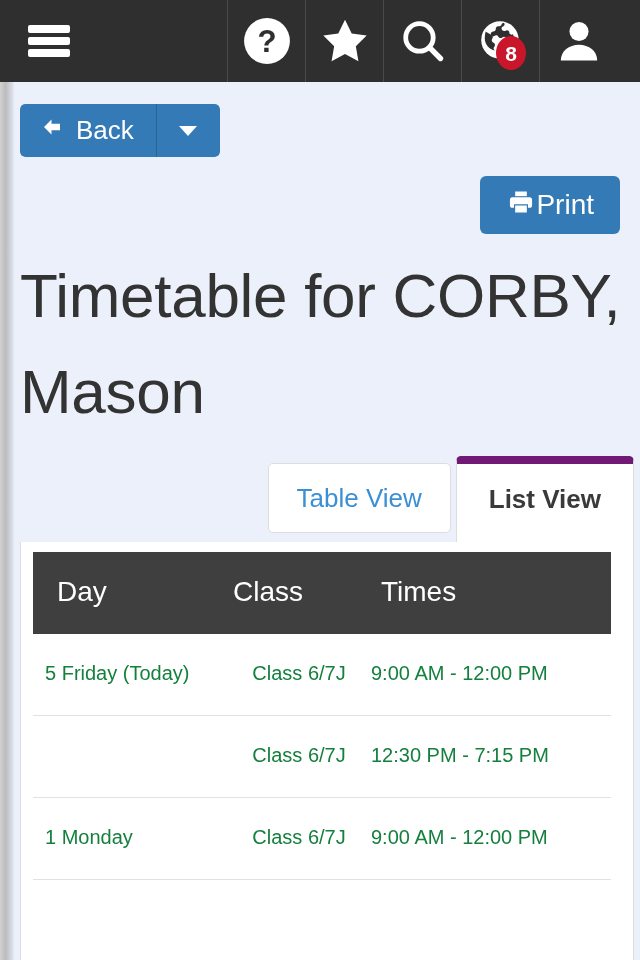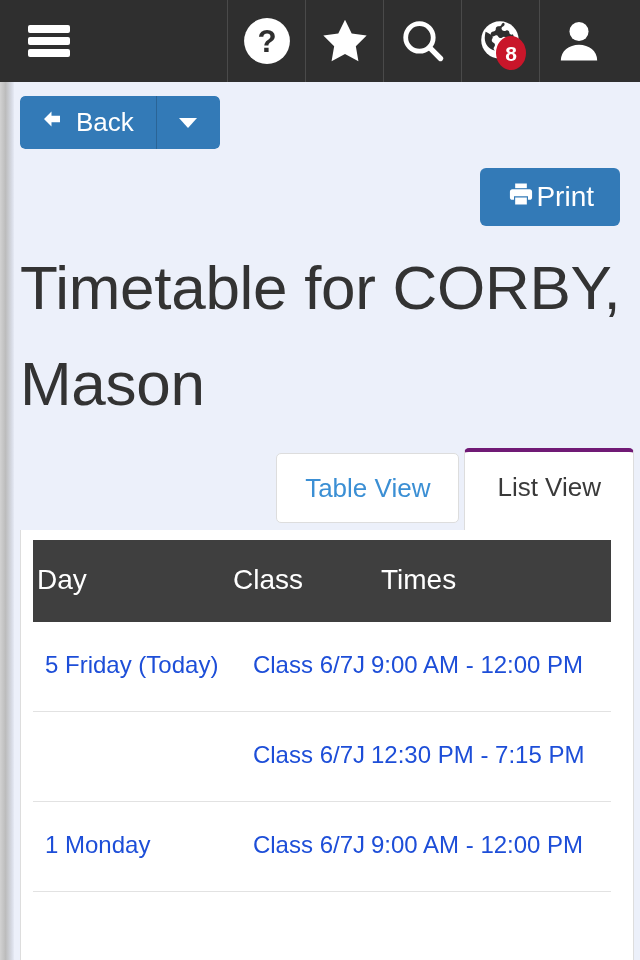--- a/index.html
+++ b/index.html
@@ -84,21 +84,21 @@
     width: 14px;
     height: 878px;
     background: linear-gradient(to right, #d2d2d2 0%, #bcbcbc 40%, #d8dce6 85%, #e6eaf5 100%);
     z-index: 20;
   }
 
   
   .content {
     position: absolute;
     left: 14px;
-    top: 74px;
+    top: 82px;
     width: 626px;
     height: 878px;
     background: #ecf0fa;
     padding: 0;
   }
 
   .toolbar-row {
     padding: 22px 0 0 6px;
   }
 
@@ -184,23 +184,23 @@
   .tab-inactive {
     color: #3b8fd4;
     border: 1px solid #dddddd;
     border-radius: 5px;
     padding: 21px 28px;
     margin-right: 5px;
     margin-bottom: 3px;
   }
   .tab-active {
     color: #3a3a3a;
-    font-weight: normal;
+    font-weight: bold;
     border: 1px solid #dddddd;
-    border-top: 4px solid #701a75;
+    border-top: 8px solid #701a75;
     border-bottom: none;
     border-radius: 5px 5px 0 0;
     padding: 22px 32px 30px 32px;
   }
 
   
   .panel {
     background: #fff;
     border: 1px solid #dddddd;
     border-top: none;
@@ -216,34 +216,34 @@
     table-layout: fixed;
   }
   .tbl thead th {
     background: #3f3f3f;
     color: #fff;
     font-size: 28px;
     font-weight: normal;
     padding: 24px 0 26px 0;
     text-align: left;
   }
-  .tbl thead th.col-day   { width: 200px; padding-left: 4px; margin-top: 47px; }
+  .tbl thead th.col-day   { width: 200px; padding-left: 24px; margin-top: 47px; }
   .tbl thead th.col-class { width: 132px; }
   .tbl thead th.col-times { width: 246px; padding-left: 16px; }
 
   .tbl tbody td {
-    font-size: 24px;
-    color: #1d4ed8;
+    font-size: 20px;
+    color: #15803d;
     padding: 20px 0 22px 0;
     border-bottom: 1px solid #e2e2e2;
     vertical-align: top;
     line-height: 1.95;
   }
   .tbl tbody td.col-day   { padding-left: 12px; text-align: left; }
-  .tbl tbody td.col-class { text-align: right; }
+  .tbl tbody td.col-class { text-align: center; }
   .tbl tbody td.col-times { padding: 20px 6px 22px 6px; }
   .tbl tbody tr:last-child td { border-bottom: 1px solid #e2e2e2; }
 </style>
 </head>
 <body>
 
 <div class="topbar">
 
   <div class="topbar-left">
     <div class="hamburger">

